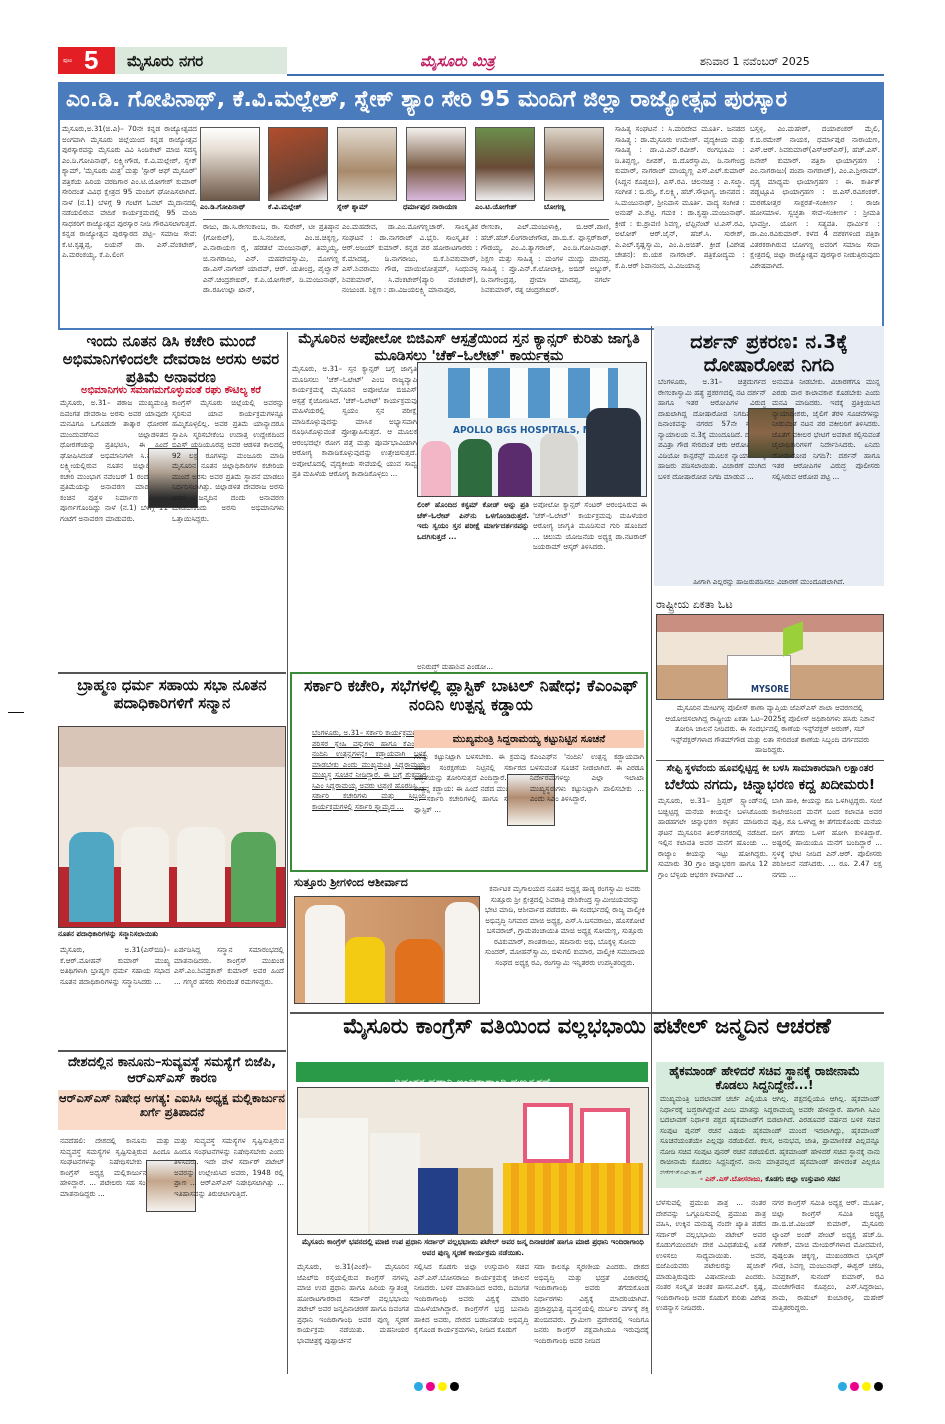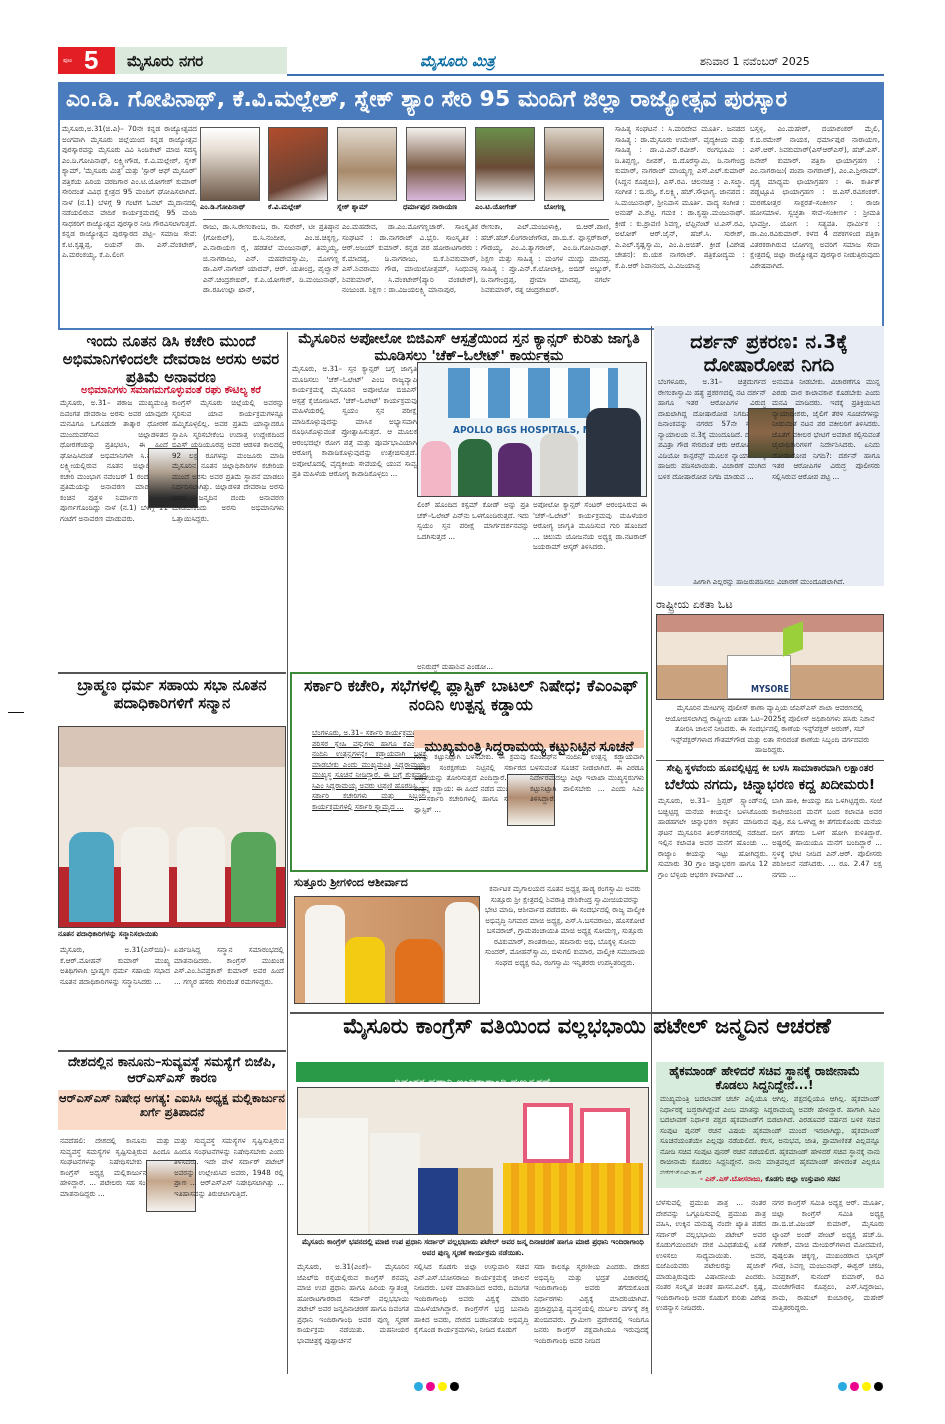--- a/index.html
+++ b/index.html
@@ -2,21 +2,21 @@
 <html><head>
 <meta charset="utf-8">
 <style>
   * { box-sizing: border-box; margin: 0; padding: 0; }
   body { width: 945px; height: 1424px; background: #fff; font-family: "DejaVu Sans", sans-serif; position: relative; overflow: hidden; color: #111; }
   .abs { position: absolute; }
   .page-num { left: 58px; top: 47px; width: 57px; height: 27px; background: #e31e24; color: #fff; }
   .page-num .lbl { position:absolute; left:5px; top:9px; font-size:6px; }
   .page-num .num { position:absolute; left:26px; top:-2px; font-size:26px; font-weight:bold; font-family:"Liberation Sans",sans-serif; }
   .section-name { left: 115px; top: 47px; width: 172px; height: 27px; background: #dbe8dc; font-size: 15px; font-weight: bold; padding: 5px 0 0 12px; }
-  .paper-name { left: 420px; top: 52px; font-size: 15px; color: #0369a1; font-weight: bold; font-style: italic; }
+  .paper-name { left: 420px; top: 52px; font-size: 15px; color: #be185d; font-weight: bold; font-style: italic; }
   .date { left: 700px; top: 55px; font-size: 11px; }
   .top-rule { left: 287px; top: 74px; width: 597px; height: 2px; background: #3b6fb1; }
   .banner { left: 58px; top: 82px; width: 826px; height: 38px; background: #4a7bbd; color: #fff; font-size: 22px; font-weight: bold; padding: 4px 8px; white-space: nowrap; overflow: hidden; }
   .lead-box { left: 58px; top: 120px; width: 826px; height: 210px; border: 2px solid #4a7bbd; border-top: none; }
   .col-text { font-size: 7.2px; line-height: 10.5px; text-align: justify; color: #222; overflow: hidden; }
   .portrait { background: linear-gradient(160deg,#d9c9b3,#8c6e55); border: 1px solid #555; }
   .caption { font-size: 7px; text-align: left; font-weight: bold; }
   .headline { font-weight: bold; text-align: center; line-height: 1.2; color: #111; }
   .photo { border: 1px solid #444; overflow: hidden; position: absolute; }
   .vrule { position:absolute; width:1px; background:#555; }
@@ -71,21 +71,21 @@
 <div class="abs col-text" style="left:292px;top:364px;width:125px;height:300px;">ಮೈಸೂರು, ಅ.31– ಸ್ತನ ಕ್ಯಾನ್ಸರ್ ಬಗ್ಗೆ ಜಾಗೃತಿ ಮೂಡಿಸಲು 'ಚೆಕ್–ಓಲೇಟ್' ಎಂಬ ರಾಜ್ಯವ್ಯಾಪಿ ಕಾರ್ಯಕ್ರಮಕ್ಕೆ ಮೈಸೂರಿನ ಅಪೋಲೋ ಬಿಜಿಎಸ್ ಆಸ್ಪತ್ರೆ ಕೈಜೋಡಿಸಿದೆ. 'ಚೆಕ್–ಓಲೇಟ್' ಕಾರ್ಯಕ್ರಮವು ಮಹಿಳೆಯರಲ್ಲಿ ಸ್ವಯಂ ಸ್ತನ ಪರೀಕ್ಷೆ ಮಾಡಿಕೊಳ್ಳುವುದನ್ನು ಮಾಸಿಕ ಅಭ್ಯಾಸವಾಗಿ ರೂಢಿಸಿಕೊಳ್ಳುವಂತೆ ಪ್ರೋತ್ಸಾಹಿಸುತ್ತದೆ. ಆ ಮೂಲಕ ಆರಂಭದಲ್ಲೇ ರೋಗ ಪತ್ತೆ ಮತ್ತು ಪೂರ್ವಭಾವಿಯಾಗಿ ಆರೋಗ್ಯ ಕಾಪಾಡಿಕೊಳ್ಳುವುದನ್ನು ಉತ್ತೇಜಿಸುತ್ತದೆ. ಅಪೋಲೊದಲ್ಲಿ ವೈದ್ಯಕೀಯ ಸೇವೆಯಲ್ಲಿ ಯುವ ಸಾವ್ವ ಪ್ರತಿ ಮಹಿಳೆಯ ಆರೋಗ್ಯ ಕಾಪಾಡಿಕೊಳ್ಳಲು ...</div>
 <div class="photo" style="left:417px;top:362px;width:230px;height:135px;background:#eef3f6;">
   <div style="position:absolute;left:30px;top:5px;width:170px;height:50px;background:repeating-linear-gradient(90deg,#2f7fbf 0 22px,#fff 22px 40px);opacity:.8;"></div>
   <div style="position:absolute;left:35px;top:62px;font-size:9px;font-weight:bold;color:#1e5e9c;">APOLLO BGS HOSPITALS, MYSORE</div>
   <div style="position:absolute;left:3px;top:78px;width:30px;height:57px;background:#f3b6c6;border-radius:12px 12px 0 0;"></div>
   <div style="position:absolute;left:40px;top:76px;width:34px;height:59px;background:#2e6b3e;border-radius:12px 12px 0 0;"></div>
   <div style="position:absolute;left:80px;top:80px;width:34px;height:55px;background:#5a2c6e;border-radius:12px 12px 0 0;"></div>
   <div style="position:absolute;left:122px;top:70px;width:38px;height:65px;background:#d9d8d2;border-radius:12px 12px 0 0;"></div>
   <div style="position:absolute;left:168px;top:45px;width:55px;height:90px;background:#2c3340;border-radius:14px 14px 0 0;"></div>
 </div>
-<div class="abs col-text" style="left:417px;top:500px;width:112px;height:160px;">ಲಿಂಕ್ ಹೊಂದಿದ ಕಸ್ಟಮ್ ಕೋಡ್ ಅನ್ನು ಪ್ರತಿ ಚೆಕ್–ಓಲೇಟ್ ಪಿನ್‌ನು ಒಳಗೊಂಡಿರುತ್ತದೆ. ಇದು ಸ್ವಯಂ ಸ್ತನ ಪರೀಕ್ಷೆ ಮಾರ್ಗದರ್ಶನವನ್ನು ಒದಗಿಸುತ್ತದೆ ...</div>
+<div class="abs col-text" style="left:417px;top:500px;width:112px;height:160px;font-weight:bold;">ಲಿಂಕ್ ಹೊಂದಿದ ಕಸ್ಟಮ್ ಕೋಡ್ ಅನ್ನು ಪ್ರತಿ ಚೆಕ್–ಓಲೇಟ್ ಪಿನ್‌ನು ಒಳಗೊಂಡಿರುತ್ತದೆ. ಇದು ಸ್ವಯಂ ಸ್ತನ ಪರೀಕ್ಷೆ ಮಾರ್ಗದರ್ಶನವನ್ನು ಒದಗಿಸುತ್ತದೆ ...</div>
 <div class="abs col-text" style="left:533px;top:500px;width:114px;height:160px;">ಅಪೋಲೋ ಕ್ಯಾನ್ಸರ್ ಸೆಂಟರ್ ಆರಂಭಿಸಿರುವ ಈ 'ಚೆಕ್–ಓಲೇಟ್' ಕಾರ್ಯಕ್ರಮವು ಮಹಿಳೆಯರ ಆರೋಗ್ಯ ಜಾಗೃತಿ ಮೂಡಿಸುವ ಗುರಿ ಹೊಂದಿದೆ ... ಚಿಲುಮೆ ಯೋಜನೆಯ ಅಧ್ಯಕ್ಷ ಡಾ.ನಟರಾಜ್ ಜಯರಾಮ್ ಆಸ್ಕರ್ ತಿಳಿಸಿದರು.</div>
 <div class="abs col-text" style="left:417px;top:662px;width:230px;height:12px;">ಅನಿರುದ್ಧ್ ಮಹಾಶಿವ ಎಂಡೋ...</div>
 
 <div class="abs" style="left:654px;top:326px;width:230px;height:260px;background:#e8edf5;"></div>
 <div class="abs headline" style="left:654px;top:330px;width:230px;font-size:19px;">ದರ್ಶನ್ ಪ್ರಕರಣ: ನ.3ಕ್ಕೆ ದೋಷಾರೋಪ ನಿಗದಿ</div>
 <div class="abs col-text" style="left:658px;top:377px;width:108px;height:198px;">ಬೆಂಗಳೂರು, ಅ.31– ಚಿತ್ರದುರ್ಗದ ರೇಣುಕಾಸ್ವಾಮಿ ಹತ್ಯೆ ಪ್ರಕರಣದಲ್ಲಿ ನಟ ದರ್ಶನ್ ಹಾಗೂ ಇತರ ಆರೋಪಿಗಳ ವಿರುದ್ಧ ದಾಖಲಾಗಿದ್ದ ದೋಷಾರೋಪ ನಿಗದಿಪಡಿಸುವ ದಿನಾಂಕವನ್ನು ನಗರದ 57ನೇ ಸಿಸಿಹೆಚ್ ನ್ಯಾಯಾಲಯ ನ.3ಕ್ಕೆ ಮುಂದೂಡಿದೆ. ದರ್ಶನ್, ಪವಿತ್ರಾ ಗೌಡ ಸೇರಿದಂತೆ ಆರು ಆರೋಪಿಗಳನ್ನು ವಿಡಿಯೋ ಕಾನ್ಫರೆನ್ಸ್ ಮೂಲಕ ನ್ಯಾಯಾಲಯಕ್ಕೆ ಹಾಜರು ಪಡಿಸಲಾಯಿತು. ವಿಚಾರಣೆ ಮುಗಿದ ಬಳಿಕ ದೋಷಾರೋಪ ನಿಗದಿ ಮಾಡುವ ...</div>
 <div class="photo" style="left:748px;top:408px;width:46px;height:50px;background:linear-gradient(#6e5a3a,#8a6648 50%,#4b4b2e);"></div>
 <div class="abs col-text" style="left:772px;top:377px;width:108px;height:198px;">ಅನುಮತಿ ನೀಡಬೇಕು. ವಿಚಾರಣೆಗೂ ಮುನ್ನ ಎರಡು ವಾರ ಕಾಲಾವಕಾಶ ಕೊಡಬೇಕು ಎಂದು ಮನವಿ ಮಾಡಿದರು. ಇದಕ್ಕೆ ಪ್ರತಿಕ್ರಿಯಿಸಿದ ನ್ಯಾಯಾಧೀಶರು, ಜೈಲಿಗೆ ತೆರಳಿ ಸೂಚನೆಗಳನ್ನು ನೀಡುವಂತೆ ನಟನ ಪರ ವಕೀಲರಿಗೆ ತಿಳಿಸಿದರು. ಜೊತೆಗೆ ವಕೀಲರ ಭೇಟಿಗೆ ಅವಕಾಶ ಕಲ್ಪಿಸುವಂತೆ ಜೈಲಾಧಿಕಾರಿಗಳಿಗೆ ನಿರ್ದೇಶಿಸಿದರು. ಏನಿದು ದೋಷಾರೋಪ ನಿಗದಿ?: ದರ್ಶನ್ ಹಾಗೂ ಇತರ ಆರೋಪಿಗಳ ವಿರುದ್ಧ ಪೊಲೀಸರು ಸಲ್ಲಿಸಿರುವ ಆರೋಪ ಪಟ್ಟಿ ...</div>
 <div class="abs col-text" style="left:658px;top:577px;width:222px;height:10px;text-align:center;">ಹೀಗಾಗಿ ಎಲ್ಲರನ್ನು ಹಾಜರುಪಡಿಸಲು ವಿಚಾರಣೆ ಮುಂದೂಡಲಾಗಿದೆ.</div>
 
@@ -111,24 +111,24 @@
   <div style="position:absolute;left:118px;top:100px;width:48px;height:95px;background:#f3f0ea;border-radius:14px 14px 0 0;"></div>
   <div style="position:absolute;left:172px;top:105px;width:45px;height:90px;background:#5aa55c;border-radius:14px 14px 0 0;"></div>
 </div>
 <div class="abs caption" style="left:58px;top:930px;width:228px;">ನೂತನ ಪದಾಧಿಕಾರಿಗಳನ್ನು ಸನ್ಮಾನಿಸಲಾಯಿತು</div>
 <div class="abs col-text" style="left:60px;top:945px;width:110px;height:100px;">ಮೈಸೂರು, ಅ.31(ಎಸ್‌ಬಿಡಿ)– ಕೆ.ಆರ್.ಮೋಹನ್ ಕುಮಾರ್ ಮುಖ್ಯ ಅತಿಥಿಗಳಾಗಿ ಬ್ರಾಹ್ಮಣ ಧರ್ಮ ಸಹಾಯ ಸಭಾದ ನೂತನ ಪದಾಧಿಕಾರಿಗಳನ್ನು ಸನ್ಮಾನಿಸಿದರು ...</div>
 <div class="abs col-text" style="left:174px;top:945px;width:110px;height:100px;">ಏರ್ಪಡಿಸಿದ್ದ ಸನ್ಮಾನ ಸಮಾರಂಭದಲ್ಲಿ ಮಾತನಾಡಿದರು. ಕಾಂಗ್ರೆಸ್ ಮುಖಂಡ ಎಸ್.ಎಂ.ಶಿವಪ್ರಕಾಶ್ ಕುಮಾರ್ ಅವರ ಹಿಂದೆ ... ಗಣ್ಯರ ಹೆಸರು ಸೇರಿದಂತೆ ರಮಗಳಿದ್ದರು.</div>
 
 <div class="abs" style="left:290px;top:672px;width:358px;height:200px;border:2px solid #3a8a3a;"></div>
 <div class="abs headline" style="left:292px;top:676px;width:358px;font-size:16px;">ಸರ್ಕಾರಿ ಕಚೇರಿ, ಸಭೆಗಳಲ್ಲಿ ಪ್ಲಾಸ್ಟಿಕ್ ಬಾಟಲ್ ನಿಷೇಧ; ಕೆಎಂಎಫ್ ನಂದಿನಿ ಉತ್ಪನ್ನ ಕಡ್ಡಾಯ</div>
 <div class="abs col-text" style="left:312px;top:728px;width:114px;height:140px;text-decoration:underline;">ಬೆಂಗಳೂರು, ಅ.31– ಸರ್ಕಾರಿ ಕಾರ್ಯಕ್ರಮಗಳಲ್ಲಿ ಪರಿಸರ ಸ್ನೇಹಿ ವಸ್ತುಗಳು ಹಾಗೂ ಕೆಎಂಎಫ್ ನಂದಿನಿ ಉತ್ಪನ್ನಗಳನ್ನೇ ಕಡ್ಡಾಯವಾಗಿ ಬಳಕೆ ಮಾಡಬೇಕು ಎಂದು ಮುಖ್ಯಮಂತ್ರಿ ಸಿದ್ದರಾಮಯ್ಯ ಮುಖ್ಯಸ್ಥ ಸೂಚನೆ ನೀಡಿದ್ದಾರೆ. ಈ ಬಗ್ಗೆ ಶುಕ್ರವಾರ ಸಿಎಂ ಸಿದ್ದರಾಮಯ್ಯ ಅವರು ಟಿಪ್ಪಣಿ ಹೊರಡಿಸಿ ... ಸರ್ಕಾರಿ ಕಚೇರಿಗಳು ಮತ್ತು ಸಿಬ್ಬಂದಿ ಕಾರ್ಯಕ್ರಮಗಳಲ್ಲಿ ಸರ್ಕಾರಿ ಸ್ವಾಮ್ಯದ ...</div>
-<div class="abs headline" style="left:414px;top:730px;width:230px;height:18px;background:#f8cbb4;font-size:14px;padding-top:9px;font-family:Liberation Serif, serif;">ಮುಖ್ಯಮಂತ್ರಿ ಸಿದ್ದರಾಮಯ್ಯ ಕಟ್ಟುನಿಟ್ಟಿನ ಸೂಚನೆ</div>
+<div class="abs headline" style="left:414px;top:730px;width:230px;height:18px;background:#f8cbb4;font-size:10px;padding-top:3px;">ಮುಖ್ಯಮಂತ್ರಿ ಸಿದ್ದರಾಮಯ್ಯ ಕಟ್ಟುನಿಟ್ಟಿನ ಸೂಚನೆ</div>
 <div class="abs col-text" style="left:414px;top:752px;width:112px;height:115px;">ಗಳನ್ನು ಕಟ್ಟುನಿಟ್ಟಾಗಿ ಬಳಸಬೇಕು. ಈ ಕ್ರಮವು ಪರಿಸರ ಸಂರಕ್ಷಣೆಯ ನಿಟ್ಟಿನಲ್ಲಿ ಸರ್ಕಾರದ ಬದ್ಧತೆಯನ್ನು ತೋರಿಸುತ್ತದೆ ಎಂದಿದ್ದಾರೆ. ನಂದಿನಿ ಉತ್ಪನ್ನ ಕಡ್ಡಾಯ: ಈ ಹಿಂದೆ ನಡೆದ ಮುಖ್ಯಮಂತ್ರಿ ... ಸರ್ಕಾರಿ ಕಚೇರಿಗಳಲ್ಲಿ ಹಾಗೂ ಸಭೆಗಳಲ್ಲಿ ಪ್ಲಾಸ್ಟಿಕ್ ...</div>
 <div class="photo" style="left:507px;top:774px;width:48px;height:52px;background:linear-gradient(#eee,#b18c70 45%,#f4f1ea);"></div>
-<div class="abs col-text" style="left:530px;top:752px;width:114px;height:115px;">ಕೆಎಂಎಫ್‌ನ 'ನಂದಿನಿ' ಉತ್ಪನ್ನ ಕಡ್ಡಾಯವಾಗಿ ಬಳಸುವಂತೆ ಸೂಚನೆ ನೀಡಲಾಗಿದೆ. ಈ ಎರಡೂ ನಿರ್ದೇರಮದಲ್ನು ಎಲ್ಲಾ ಇಲಾಖಾ ಮುಖ್ಯಸ್ಥರುಗಳು ಕಟ್ಟುನಿಟ್ಟಾಗಿ ಪಾಲಿಸಬೇಕು ... ಎಂದು ಸಿಎಂ ತಿಳಿಸಿದ್ದಾರೆ.</div>
+<div class="abs col-text" style="left:530px;top:752px;width:114px;height:115px;">ಕೆಎಂಎಫ್‌ನ 'ನಂದಿನಿ' ಉತ್ಪನ್ನ ಕಡ್ಡಾಯವಾಗಿ ಬಳಸುವಂತೆ ಸೂಚನೆ ನೀಡಲಾಗಿದೆ. ಈ ಎರಡೂ ನಿರ್ದೇರಮಗಳಲ್ನು ಎಲ್ಲಾ ಇಲಾಖಾ ಮುಖ್ಯಸ್ಥರುಗಳು ಕಟ್ಟುನಿಟ್ಟಾಗಿ ಪಾಲಿಸಬೇಕು ... ಎಂದು ಸಿಎಂ ತಿಳಿಸಿದ್ದಾರೆ.</div>
 
 <div class="abs" style="left:294px;top:876px;font-size:11px;font-weight:bold;">ಸುತ್ತೂರು ಶ್ರೀಗಳಿಂದ ಆಶೀರ್ವಾದ</div>
 <div class="photo" style="left:294px;top:896px;width:186px;height:108px;background:linear-gradient(90deg,#d9a77a,#c3895e);">
   <div style="position:absolute;left:10px;top:8px;width:40px;height:100px;background:#f6f3ee;border-radius:12px 12px 0 0;"></div>
   <div style="position:absolute;left:50px;top:40px;width:40px;height:68px;background:#f2cb12;border-radius:12px 12px 0 0;"></div>
   <div style="position:absolute;left:100px;top:42px;width:48px;height:66px;background:#e2711d;border-radius:16px 16px 0 0;"></div>
   <div style="position:absolute;left:150px;top:5px;width:34px;height:103px;background:#f6f3ee;border-radius:12px 12px 0 0;"></div>
 </div>
 <div class="abs col-text" style="left:484px;top:884px;width:162px;height:122px;text-align:center;line-height:10.5px;">ಕರ್ನಾಟಕ ಮೃಗಾಲಯದ ನೂತನ ಅಧ್ಯಕ್ಷ ಹಾಡ್ಯ ರಂಗಸ್ವಾಮಿ ಅವರು ಸುತ್ತೂರು ಶ್ರೀ ಕ್ಷೇತ್ರದಲ್ಲಿ ಶಿವರಾತ್ರಿ ದೇಶಿಕೇಂದ್ರ ಸ್ವಾಮೀಜಿಯವರನ್ನು ಭೇಟಿ ಮಾಡಿ, ಆಶೀರ್ವಾದ ಪಡೆದರು. ಈ ಸಂದರ್ಭದಲ್ಲಿ ರಾಜ್ಯ ವಾಲ್ಮೀಕಿ ಅಭಿವೃದ್ಧಿ ನಿಗಮದ ಮಾಜಿ ಅಧ್ಯಕ್ಷ, ಎಸ್.ಸಿ.ಬಸವರಾಜು, ಹೊಸಕೋಟೆ ಬಸವರಾಜ್, ಗ್ರಾಮಪಂಚಾಯಿತಿ ಮಾಜಿ ಅಧ್ಯಕ್ಷ ಸೋಮಣ್ಣ, ಸುತ್ತೂರು ರವಿಕುಮಾರ್, ಶಾಂತರಾಜು, ಹದಿನಾರು ಅಭಿ, ಬೊಕ್ಕಳ್ಳಿ ಸೋಮ ಸುಂದರ್, ಮೋಹನ್‌ಸ್ವಾಮಿ, ಬಿಳುಗಲಿ ಕುಮಾರ, ವಾಲ್ಮೀಕಿ ಸಮುದಾಯ ಸಂಘದ ಅಧ್ಯಕ್ಷ ರವಿ, ರಂಗಸ್ವಾಮಿ ಇನ್ನಿತರರು ಉಪಸ್ಥಿತರಿದ್ದರು.</div>
 
@@ -138,21 +138,21 @@
 <div class="photo" style="left:297px;top:1087px;width:352px;height:148px;background:#eee8df;">
   <div style="position:absolute;left:0;top:30px;width:70px;height:118px;background:#f7f5f0;"></div>
   <div style="position:absolute;left:72px;top:45px;width:50px;height:103px;background:#f3f1ec;"></div>
   <div style="position:absolute;left:120px;top:80px;width:40px;height:68px;background:#233f88;"></div>
   <div style="position:absolute;left:160px;top:80px;width:35px;height:68px;background:#c8a97a;"></div>
   <div style="position:absolute;left:225px;top:15px;width:50px;height:60px;background:#fff;border:4px solid #e85a7a;"></div>
   <div style="position:absolute;left:282px;top:20px;width:50px;height:62px;background:#fff;border:4px solid #e85a7a;"></div>
   <div style="position:absolute;left:205px;top:75px;width:140px;height:73px;background:repeating-linear-gradient(90deg,#f5c316 0 8px,#f0a814 8px 16px);"></div>
 </div>
 <div class="abs col-text" style="left:297px;top:1237px;width:352px;height:22px;text-align:center;font-weight:bold;">ಮೈಸೂರು ಕಾಂಗ್ರೆಸ್ ಭವನದಲ್ಲಿ ಮಾಜಿ ಉಪ ಪ್ರಧಾನಿ ಸರ್ದಾರ್ ವಲ್ಲಭಭಾಯಿ ಪಟೇಲ್ ಅವರ ಜನ್ಮ ದಿನಾಚರಣೆ ಹಾಗೂ ಮಾಜಿ ಪ್ರಧಾನಿ ಇಂದಿರಾಗಾಂಧಿ ಅವರ ಪುಣ್ಯ ಸ್ಮರಣೆ ಕಾರ್ಯಕ್ರಮ ನಡೆಯಿತು.</div>
-<div class="abs col-text" style="left:297px;top:1262px;width:112px;height:112px;">ಮೈಸೂರು, ಅ.31(ಎಂಕೆ)– ಮೈಸೂರಿನ ಜೆಎಲ್‌ಬಿ ರಸ್ತೆಯಲ್ಲಿರುವ ಕಾಂಗ್ರೆಸ್ ಶನವನ್ಲಿ ಮಾಜಿ ಉಪ ಪ್ರಧಾನಿ ಹಾಗೂ ಹಿರಿಯ ಸ್ವಾತಂತ್ರ್ಯ ಹೋರಾಟಗಾರರಾದ ಸರ್ದಾರ್ ವಲ್ಲಭಭಾಯಿ ಪಟೇಲ್ ಅವರ ಜನ್ಮದಿನಾಚರಣೆ ಹಾಗೂ ದಿವಂಗತ ಪ್ರಧಾನಿ ಇಂದಿರಾಗಾಂಧಿ ಅವರ ಪುಣ್ಯ ಸ್ಮರಣೆ ಕಾರ್ಯಕ್ರಮ ನಡೆಯಿತು. ಮಹನೀಯರ ಭಾವಚಿತ್ರಕ್ಕೆ ಪುಷ್ಪಾರ್ಚನೆ</div>
+<div class="abs col-text" style="left:297px;top:1262px;width:112px;height:112px;">ಮೈಸೂರು, ಅ.31(ಎಂಕೆ)– ಮೈಸೂರಿನ ಜೆಎಲ್‌ಬಿ ರಸ್ತೆಯಲ್ಲಿರುವ ಕಾಂಗ್ರೆಸ್ ನಗಳನ್ಲಿ ಮಾಜಿ ಉಪ ಪ್ರಧಾನಿ ಹಾಗೂ ಹಿರಿಯ ಸ್ವಾತಂತ್ರ್ಯ ಹೋರಾಟಗಾರರಾದ ಸರ್ದಾರ್ ವಲ್ಲಭಭಾಯಿ ಪಟೇಲ್ ಅವರ ಜನ್ಮದಿನಾಚರಣೆ ಹಾಗೂ ದಿವಂಗತ ಪ್ರಧಾನಿ ಇಂದಿರಾಗಾಂಧಿ ಅವರ ಪುಣ್ಯ ಸ್ಮರಣೆ ಕಾರ್ಯಕ್ರಮ ನಡೆಯಿತು. ಮಹನೀಯರ ಭಾವಚಿತ್ರಕ್ಕೆ ಪುಷ್ಪಾರ್ಚನೆ</div>
 <div class="abs col-text" style="left:414px;top:1262px;width:115px;height:112px;">ಸಲ್ಲಿಸಿದ ಕೊಡಗು ಜಿಲ್ಲಾ ಉಸ್ತುವಾರಿ ಸಚಿವ ಎನ್.ಎಸ್.ಬೋಸರಾಜು ಕಾರ್ಯಕ್ರಮಕ್ಕೆ ಚಾಲನೆ ನೀಡಿದರು. ಬಳಿಕ ಮಾತನಾಡಿದ ಅವರು, ದಿವಂಗತ ಇಂದಿರಾಗಾಂಧಿ ಅವರು ವಿಶ್ವಕ್ಕೆ ಮಾದರಿ ಮಹಿಳೆಯಾಗಿದ್ದಾರೆ. ಕಾಂಗ್ರೆಸ್‌ಗೆ ಭದ್ರ ಬುನಾದಿ ಹಾಕಿದ ಅವರು, ದೇಶದ ಬಡಜನತೆಯ ಅಭಿವೃದ್ಧಿ ಕೈಗೊಂಡ ಕಾರ್ಯಕ್ರಮಗಳು, ನೀಡಿದ ಕೊಡುಗೆ</div>
 <div class="abs col-text" style="left:534px;top:1262px;width:115px;height:112px;">ಸದಾ ಕಾಲಕ್ಕೂ ಸ್ಮರಣೀಯ ಎಂದರು. ದೇಶದ ಅಭಿವೃದ್ಧಿ ಮತ್ತು ಭದ್ರತೆ ವಿಚಾರದಲ್ಲಿ ಇಂದಿರಾಗಾಂಧಿ ಅವರು ತೆಗೆದುಕೊಂಡ ನಿರ್ಧಾರಗಳು ವಿಶ್ವಕ್ಕೆ ಮಾದರಿಯಾಗಿವೆ. ಪ್ರಜಾಪ್ರಭುತ್ವ ವ್ಯವಸ್ಥೆಯಲ್ಲಿ ದುರ್ಬಲ ವರ್ಗಕ್ಕೆ ಶಕ್ತಿ ತುಂಬಿದವರು. ಗ್ರಾಮೀಣ ಪ್ರದೇಶದಲ್ಲಿ ಇಂದಿಗೂ ಜನರು ಕಾಂಗ್ರೆಸ್ ಪಕ್ಷವಾಗಿಯೂ ಇರುವುದಕ್ಕೆ ಇಂದಿರಾಗಾಂಧಿ ಅವರ ನೀಡಿದ</div>
 <div class="abs col-text" style="left:656px;top:1198px;width:110px;height:176px;">ಬೆಳೆಸುವಲ್ಲಿ ಪ್ರಮುಖ ಪಾತ್ರ ... ನಂತರ ದೇಶವನ್ನು ಒಗ್ಗೂಡಿಸುವಲ್ಲಿ ಪ್ರಮುಖ ಪಾತ್ರ ವಹಿಸಿ, ಉಕ್ಕಿನ ಮನುಷ್ಯ ನೆಂದೇ ಖ್ಯಾತಿ ಪಡೆದ ಸರ್ದಾರ್ ವಲ್ಲಭಭಾಯಿ ಪಟೇಲ್ ಅವರ ಕೊಡುಗೆಯಿಂದಲೇ ದೇಶ ವಿವಿಧತೆಯಲ್ಲಿ ಏಕತೆ ಉಳಿಸಲು ಸಾಧ್ಯವಾಯಿತು. ಅವರ, ಬಿಜೆಪಿಯವರು ಪಟೇಲರನ್ನು ಹೈಜಾಕ್ ಮಾಡುತ್ತಿರುವುದು ವಿಷಾದನೀಯ ಎಂದರು. ನಂತರ ಸಂಸ್ಕೃತ ಚಿಂತಕ ಹಾಸನ.ಎಲ್. ಕೃಷ್ಣ, ಇಂದಿರಾಗಾಂಧಿ ಅವರ ಕೊಡುಗೆ ಕುರಿತು ವಿಶೇಷ ಉಪನ್ಯಾಸ ನೀಡಿದರು.</div>
 <div class="abs col-text" style="left:772px;top:1198px;width:112px;height:176px;">ನಗರ ಕಾಂಗ್ರೆಸ್ ಸಮಿತಿ ಅಧ್ಯಕ್ಷ ಆರ್. ಮೂರ್ತಿ, ಜಿಲ್ಲಾ ಕಾಂಗ್ರೆಸ್ ಸಮಿತಿ ಅಧ್ಯಕ್ಷ ಡಾ.ಬಿ.ಜೆ.ವಿಜಯ್ ಕುಮಾರ್, ಮೈಸೂರು ಲ್ಯಾಂಪ್ ಅಂಡ್ ಪೇಂಟ್ ಅಧ್ಯಕ್ಷ ಹೆಚ್.ಡಿ. ಗಣೇಶ್, ಮಾಜಿ ಮೇಯರ್‌ಗಳಾದ ಮೋದಮಣಿ, ಪುಷ್ಪಲತಾ ಚಿಕ್ಕಣ್ಣ, ಮುಖಂಡರಾದ ಭಾಸ್ಕರ್ ಗೌಡ, ಶಿವಣ್ಣ ಮಂಜುನಾಥ್, ಈಶ್ವರ್ ಚಕಡಿ, ಶಿವಪ್ರಕಾಶ್, ಸುನಂದ್ ಕುಮಾರ್, ರವಿ ಮಂಚೇಗೌಡನ ಕೊಪ್ಪಲು, ಎಸ್.ಸಿದ್ದರಾಜು, ಶಾಮ, ರಾಹುಲ್ ಕುಂಬಾರಳ್ಳಿ, ಮಹೇಶ್ ಮತ್ತಿತರರಿದ್ದರು.</div>
 
 <div class="abs" style="left:656px;top:1062px;width:228px;height:126px;background:#d8ecdd;"></div>
 <div class="abs headline" style="left:656px;top:1064px;width:217px;font-size:12px;">ಹೈಕಮಾಂಡ್ ಹೇಳಿದರೆ ಸಚಿವ ಸ್ಥಾನಕ್ಕೆ ರಾಜೀನಾಮೆ ಕೊಡಲು ಸಿದ್ದನಿದ್ದೇನೆ...!</div>
 <div class="abs col-text" style="left:660px;top:1094px;width:220px;height:80px;">ಮುಖ್ಯಮಂತ್ರಿ ಬದಲಾವಣೆ ಚರ್ಚೆ ಎಲ್ಲಿಯೂ ಆಗಿಲ್ಲ. ಪಕ್ಷದಲ್ಲಿಯೂ ಆಗಿಲ್ಲ. ಹೈಕಮಾಂಡ್ ನಿರ್ಧಾರಕ್ಕೆ ಬದ್ಧರಾಗಿದ್ದೇವೆ ಎಂಬ ಮಾತನ್ನು ಸಿದ್ದರಾಮಯ್ಯ ಅವರೇ ಹೇಳಿದ್ದಾರೆ. ಹಾಗಾಗಿ ಸಿಎಂ ಬದಲಾವಣೆ ನಿರ್ಧಾರ ಪಕ್ಷದ ಹೈಕಮಾಂಡ್‌ಗೆ ಬಿಡಲಾಗಿದೆ. ಎರಡೂವರೆ ವರ್ಷದ ಬಳಿಕ ಸಚಿವ ಸಂಪುಟ ಪುನರ್ ರಚನೆ ವಿಷಯ ಹೈಕಮಾಂಡ್ ಮುಂದೆ ಇದಲಾಗಿದ್ದು, ಹೈಕಮಾಂಡ್ ಸೂಚನೆಯಂತೆಯೇ ಎಲ್ಲವೂ ನಡೆಯಲಿದೆ. ಕೆಲಸ, ಅನುಭವ, ಜಾತಿ, ಪ್ರಾಮಾಣಿಕತೆ ಎಲ್ಲವನ್ನೂ ನೋಡಿ ಸಚಿವ ಸಂಪುಟ ಪುನರ್ ರಚನೆ ನಡೆಯಲಿದೆ. ಹೈಕಮಾಂಡ್ ಹೇಳಿದರೆ ಸಚಿವ ಸ್ಥಾನಕ್ಕೆ ನಾನು ರಾಜೀನಾಮೆ ಕೊಡಲು ಸಿದ್ದನಿದ್ದೇನೆ. ನಾನು ಮಾತ್ರವಲ್ಲದೆ ಹೈಕಮಾಂಡ್ ಹೇಳಿದಂತೆ ಎಲ್ಲರೂ ನಡೆದುಕೊಳ್ಳುತ್ತಾರೆ.</div>
 <div class="abs" style="left:700px;top:1175px;font-size:7px;font-weight:bold;">
   <span style="color:#c8102e;">- ಎನ್.ಎಸ್.ಬೋಸರಾಜು,</span>

